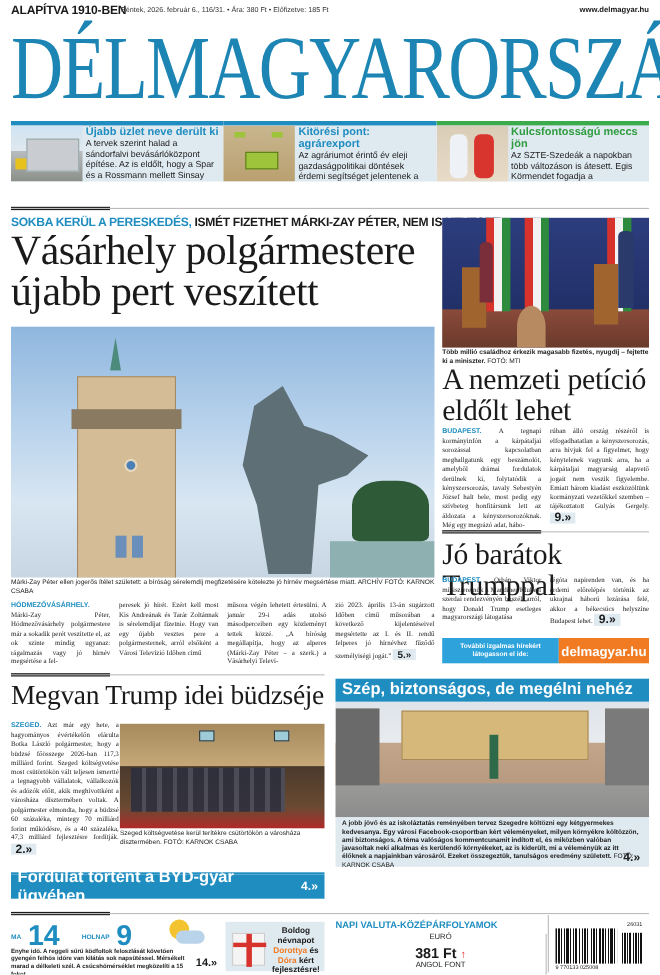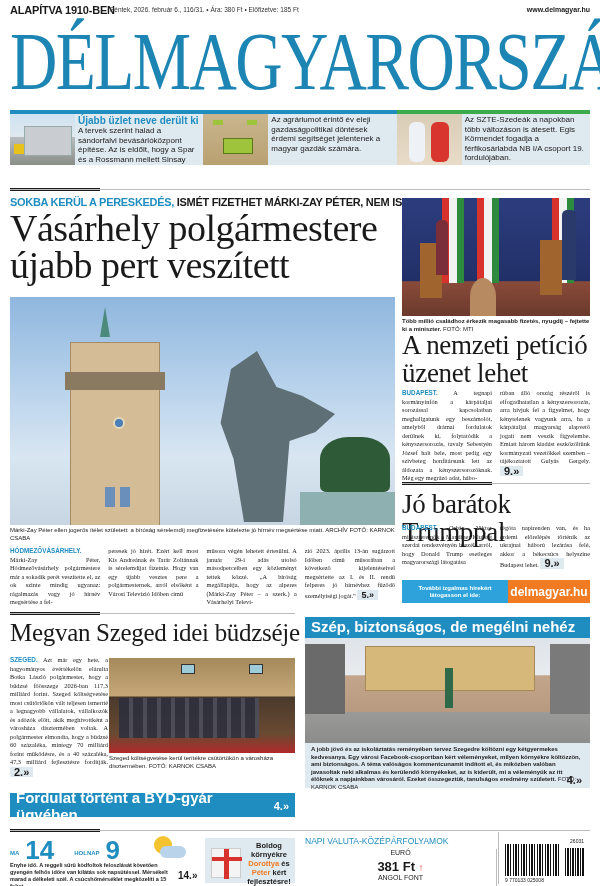--- a/index.html
+++ b/index.html
@@ -57,30 +57,32 @@
       <b>3.»</b>
     </div>
   </div>
   <div class="teaser">
     <div class="thumb" style="background:linear-gradient(180deg,#c9b68f 0%,#b9a070 100%);position:relative;">
       <div style="position:absolute;left:20px;top:24px;width:30px;height:16px;background:#9dc43a;border:1px solid #5a7a1a;"></div>
       <div style="position:absolute;left:10px;top:6px;width:10px;height:5px;background:#9dc43a;"></div>
       <div style="position:absolute;left:44px;top:6px;width:10px;height:5px;background:#9dc43a;"></div>
     </div>
     <div class="txt">
+      <div class="ttl">Kitörési pont: agrárexport</div>
       <span>Az agráriumot érintő év eleji gazdaságpolitikai döntések érdemi segítséget jelentenek a magyar gazdák számára.</span>
       
     </div>
   </div>
   <div class="teaser green">
     <div class="thumb" style="background:linear-gradient(180deg,#d9cdb8 0%,#e8dcc8 100%);position:relative;">
       <div style="position:absolute;left:12px;top:8px;width:16px;height:40px;background:#eef2f6;border-radius:6px;"></div>
       <div style="position:absolute;left:34px;top:8px;width:18px;height:40px;background:#d8352f;border-radius:6px;"></div>
     </div>
     <div class="txt">
+      <div class="ttl">Kulcsfontosságú meccs jön</div>
       <span>Az SZTE-Szedeák a napokban több változáson is átesett. Egis Körmendet fogadja a férfikosárlabda NB I/A csoport 19. fordulójában.</span>
       
     </div>
   </div>
 </div>
 
 <div class="abs rule-thick" style="left:10px;top:188px;width:90px;"></div>
 <div class="abs rule-thin" style="left:10px;top:189px;width:580px;"></div>
 
 <div class="abs kicker">
@@ -119,21 +121,21 @@
   <div style="position:absolute;left:150px;top:0;width:22px;height:85px;background:linear-gradient(90deg,#d8322c 33%,#f2f2f2 33%,#f2f2f2 66%,#2e8b3e 66%);"></div>
   <div style="position:absolute;left:18px;top:45px;width:22px;height:55px;background:#a0642e;"></div>
   <div style="position:absolute;left:138px;top:42px;width:22px;height:55px;background:#a0642e;"></div>
   <div style="position:absolute;left:34px;top:22px;width:12px;height:55px;background:#7a2e3a;border-radius:5px 5px 0 0;"></div>
   <div style="position:absolute;left:160px;top:12px;width:14px;height:70px;background:#2a3a6a;border-radius:5px 5px 0 0;"></div>
   <div style="position:absolute;left:68px;top:80px;width:26px;height:38px;background:#b88a62;border-radius:50% 50% 0 0;"></div>
 </div>
 <div class="abs caption" style="left:402px;top:318px;width:188px;font-weight:bold;">
   <span>Több millió családhoz érkezik magasabb fizetés, nyugdíj – fejtette ki a miniszter.</span> <span style="font-weight:normal;">FOTÓ: MTI</span>
 </div>
-<div class="abs righthead" style="left:402px;top:331px;width:190px;">A nemzeti petíció üzenet lehet</div>
+<div class="abs righthead" style="left:402px;top:331px;width:190px;">A nemzeti petíció eldőlt lehet</div>
 <div class="abs bodycols" style="left:402px;top:389px;width:188px;">
   <div><span class="dateline">BUDAPEST.</span><span> A tegnapi kormányinfón a kárpátaljai sorozással kapcsolatban meghallgatunk egy beszámolót, amelyből drámai fordulatok derülnek ki, folytatódik a kényszersorozás, tavaly Sebestyén József halt bele, most pedig egy szívbeteg honfitársunk lett az áldozata a kényszersorozóknak. Még egy megrázó adat, hábo-</span></div>
   <div><span>rúban álló ország részéről is elfogadhatatlan a kényszersorozás, arra hívjuk fel a figyelmet, hogy kénytelenek vagyunk arra, ha a kárpátaljai magyarság alapvető jogait nem veszik figyelembe. Emiatt három kiadást eszközöltünk kormányzati vezetőkkel szemben – tájékoztatott Gulyás Gergely.</span> <span class="pageref">9.»</span></div>
 </div>
 
 <div class="abs rule-thick" style="left:402px;top:482px;width:90px;"></div>
 <div class="abs rule-thin" style="left:402px;top:483px;width:188px;"></div>
 
 <div class="abs righthead" style="left:402px;top:490px;width:190px;">Jó barátok Trumppal</div>
 <div class="abs bodycols" style="left:402px;top:524px;width:188px;">
@@ -141,21 +143,21 @@
   <div><span>régóta napirenden van, és ha érdemi előrelépés történik az ukrajnai háború lezárása felé, akkor a békecsúcs helyszíne Budapest lehet.</span> <span class="pageref">9.»</span></div>
 </div>
 
 <div class="abs" style="left:402px;top:580px;width:188px;height:23px;display:flex;">
   <div style="flex:1;background:#2ea3db;color:#fff;font-size:6px;font-weight:bold;text-align:center;display:flex;align-items:center;justify-content:center;padding:0 6px;line-height:7px;">További izgalmas hírekért látogasson el ide:</div>
   <div style="width:82px;background:#f07b22;color:#fff;font-size:12px;font-weight:bold;display:flex;align-items:center;justify-content:center;">delmagyar.hu</div>
 </div>
 
 <div class="abs rule-thick" style="left:10px;top:612px;width:90px;"></div>
 <div class="abs rule-thin" style="left:10px;top:613px;width:285px;"></div>
-<div class="abs" style="left:10px;top:619px;width:290px;font-family:'Liberation Serif',serif;font-size:25px;line-height:28px;letter-spacing:-0.3px;white-space:nowrap;">Megvan Szeged idei büdzséje</div>
+<div class="abs" style="left:10px;top:619px;width:290px;font-family:'Liberation Serif',serif;font-size:25px;line-height:28px;letter-spacing:-0.3px;white-space:nowrap;">Megvan Trump idei büdzséje</div>
 <div class="abs bodycols" style="left:10px;top:656px;width:98px;">
   <div><span class="dateline">SZEGED.</span><span> Azt már egy hete, a hagyományos évértékelőn elárulta Botka László polgármester, hogy a büdzsé főösszege 2026-ban 117,3 milliárd forint. Szeged költségvetése most csütörtökön vált teljesen ismertté a legnagyobb vállalatok, vállalkozók és adózók előtt, akik meghívottként a városháza dísztermében voltak. A polgármester elmondta, hogy a büdzsé 60 százaléka, mintegy 70 milliárd forint működésre, és a 40 százaléka, 47,3 milliárd fejlesztésre fordítják.</span> <span class="pageref">2.»</span></div>
 </div>
 <div class="abs" style="left:109px;top:658px;width:186px;height:95px;background:linear-gradient(180deg,#a68a5c 0%,#c6a878 40%,#4a3a2c 41%,#6a4a32 80%,#b02a2a 100%);overflow:hidden;">
   <div style="position:absolute;left:10px;top:40px;width:140px;height:40px;background:repeating-linear-gradient(90deg,#2a2e3e 0 10px,#4a4e5e 10px 14px);opacity:0.85;"></div>
   <div style="position:absolute;left:72px;top:6px;width:14px;height:10px;background:#9ecbd8;border:1px solid #333;"></div>
   <div style="position:absolute;left:140px;top:6px;width:14px;height:10px;background:#9ecbd8;border:1px solid #333;"></div>
 </div>
 <div class="abs caption" style="left:109px;top:755px;width:186px;">Szeged költségvetése kerül terítékre csütörtökön a városháza dísztermében. FOTÓ: KARNOK CSABA</div>
 
@@ -192,29 +194,29 @@
 </div>
 <div class="abs" style="left:10px;top:862px;width:165px;font-size:5.5px;line-height:7px;font-weight:bold;">Enyhe idő. A reggeli sűrű ködfoltok feloszlását követően gyengén felhős időre van kilátás sok napsütéssel. Mérsékelt marad a délkeleti szél. A csúcshőmérséklet megközelíti a 15 fokot.</div>
 <div class="abs" style="left:178px;top:870px;font-weight:bold;font-size:10px;">14.»</div>
 
 <div class="abs" style="left:205px;top:838px;width:90px;height:45px;background:#dfe9f0;">
   <div style="position:absolute;left:6px;top:10px;width:30px;height:30px;background:#f4f4f4;border:1px solid #ccc;">
     <div style="position:absolute;left:12px;top:0;width:5px;height:30px;background:#d8322c;"></div>
     <div style="position:absolute;left:0;top:8px;width:30px;height:4px;background:#d8322c;"></div>
   </div>
   <div style="position:absolute;left:40px;top:3px;width:48px;font-size:7.5px;line-height:9px;font-weight:bold;text-align:center;">
-    <div>Boldog környékre</div>
+    <div>Boldog névnapot</div>
     <div><span style="color:#f07b22;">Dorottya</span><span> és</span></div>
-    <div><span style="color:#f07b22;">Péter</span><span> kért</span></div>
+    <div><span style="color:#f07b22;">Dóra</span><span> kért</span></div>
     <div>fejlesztésre!</div>
   </div>
 </div>
 
 <div class="abs" style="left:305px;top:836px;width:192px;">
-  <div style="color:#1f8dc0;font-weight:normal;font-size:8.5px;">NAPI VALUTA-KÖZÉPÁRFOLYAMOK</div>
+  <div style="color:#1f8dc0;font-weight:bold;font-size:8.5px;">NAPI VALUTA-KÖZÉPÁRFOLYAMOK</div>
   <div class="fx" style="margin-top:3px;flex-direction:column;">
     <div class="col">
       <div style="font-size:7px;">EURÓ</div>
       <div style="font-size:13px;font-weight:bold;margin-top:3px;"><span>381 Ft</span> <span style="color:#e53030;font-size:10px;">↑</span></div>
     </div>
     <div class="col">
       <div style="font-size:7px;">ANGOL FONT</div>
       <div style="font-size:13px;font-weight:bold;margin-top:3px;"><span>442 Ft</span> <span style="color:#e53030;font-size:10px;">↑</span></div>
     </div>
     <div class="col">

